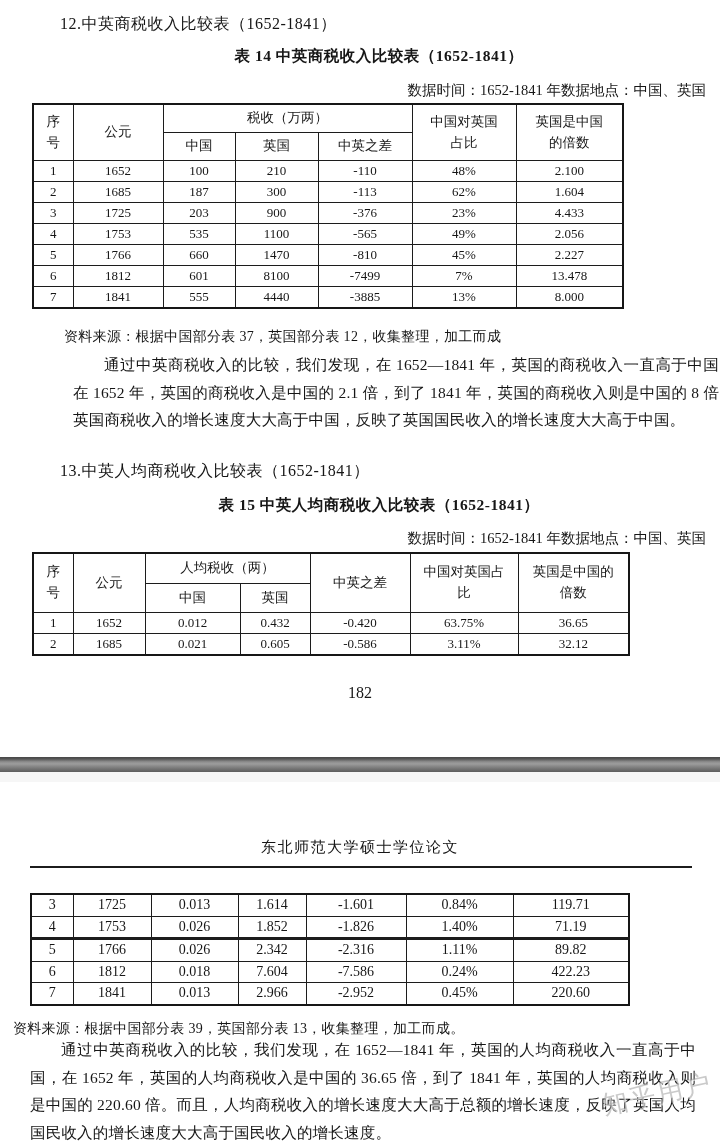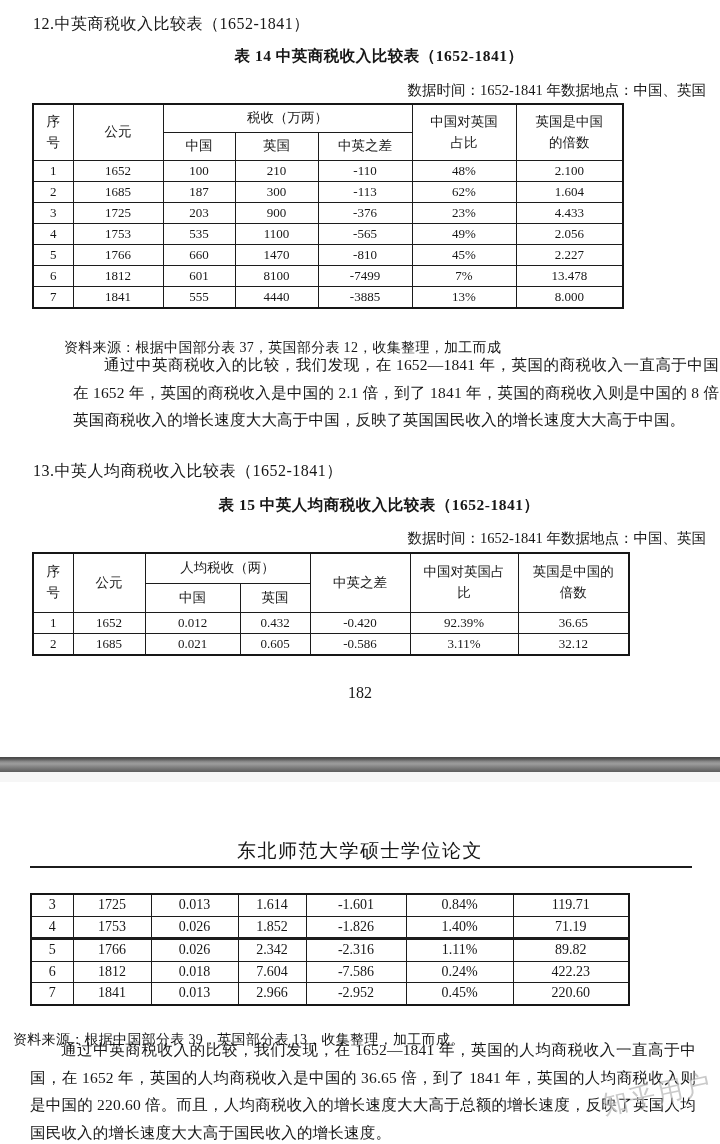--- a/index.html
+++ b/index.html
@@ -5,52 +5,52 @@
   html,body{margin:0;padding:0;}
   body{
     width:720px;height:1144px;position:relative;overflow:hidden;
     background:#ffffff;color:#161616;
     font-family:"Liberation Serif","DejaVu Serif",serif;
   }
   .abs{position:absolute;}
   .center{width:720px;text-align:center;}
 
   
-  .sec-heading{font-size:16px;letter-spacing:.5px;}
+  .sec-heading{font-size:16px;letter-spacing:.5px;margin-left:27px;}
   .tbl-title{font-size:15.5px;font-weight:bold;letter-spacing:.5px;padding-left:19px;}
   .meta-row{display:flex;justify-content:flex-end;font-size:14.5px;}
 
   
   table.dtable{border-collapse:collapse;table-layout:fixed;border:2px solid #161616;}
   table.dtable th,table.dtable td{
     border:1.5px solid #1c1c1c;text-align:center;vertical-align:middle;
     font-weight:normal;padding:0 2px;overflow:hidden;
   }
   table.dtable th{white-space:pre-line;line-height:1.55;font-size:13.5px;}
   .t14 td,.t15 td{height:20px;font-size:13px;}
   .t14 thead tr:nth-child(1) th{height:27px;}
   .t14 thead tr:nth-child(2) th{height:27px;}
   .t15 thead tr:nth-child(1) th{height:29px;}
   .t15 thead tr:nth-child(2) th{height:28px;}
   .cont td{height:20.5px;font-size:14px;}
   .cont tbody tr:nth-child(2) td{border-bottom-width:3px;}
 
-  .source-line{font-size:14px;letter-spacing:.3px;margin-top:11px;}
+  .source-line{font-size:14px;letter-spacing:.3px;}
   .body-para{font-size:15.5px;line-height:27.5px;text-align:justify;text-indent:2em;letter-spacing:.2px;}
   .page-num{font-size:16px;}
 
   
   .divider{
     left:0;top:757px;width:720px;height:15px;
     background:linear-gradient(180deg,#474747 0%,#545454 12%,#8d8d8d 32%,#9d9d9d 46%,#888888 62%,#6e6e6e 84%,#5d5d5d 100%);
   }
   .below-divider{left:0;top:772px;width:720px;height:10px;background:#f6f6f6;}
 
   
-  .p2-header{font-family:"Liberation Sans","DejaVu Sans",sans-serif;font-size:19px;letter-spacing:1.5px;}
+  .p2-header{font-family:"Liberation Sans","DejaVu Sans",sans-serif;font-size:15px;letter-spacing:1.5px;}
   .p2-rule{left:30px;top:866px;width:662px;height:0;border-top:2px solid #1c1c1c;}
 
   .watermark{
     left:606px;top:1088px;font-size:26px;letter-spacing:2px;
     font-family:"Liberation Sans","DejaVu Sans",sans-serif;
     color:rgba(150,150,150,0.50);
     text-shadow:1px 1px 0 rgba(255,255,255,0.65);
     transform:rotate(-12deg);transform-origin:left bottom;white-space:nowrap;
   }
 </style>
@@ -200,21 +200,21 @@
       <th>英国</th>
     </tr>
   </thead>
   <tbody>
       <tr>
         <td>1</td>
         <td>1652</td>
         <td>0.012</td>
         <td>0.432</td>
         <td>-0.420</td>
-        <td>92.39%</td>
+        <td>63.75%</td>
         <td>36.65</td>
       </tr>
       <tr>
         <td>2</td>
         <td>1685</td>
         <td>0.021</td>
         <td>0.605</td>
         <td>-0.586</td>
         <td>3.11%</td>
         <td>32.12</td>

